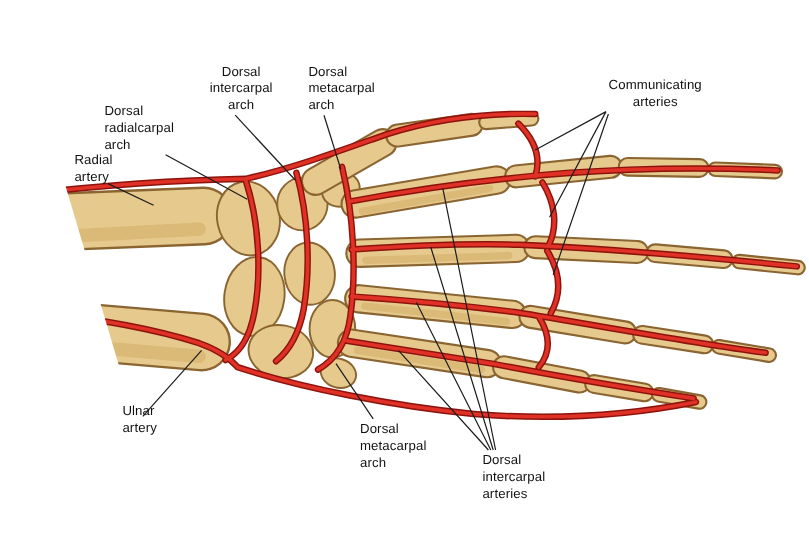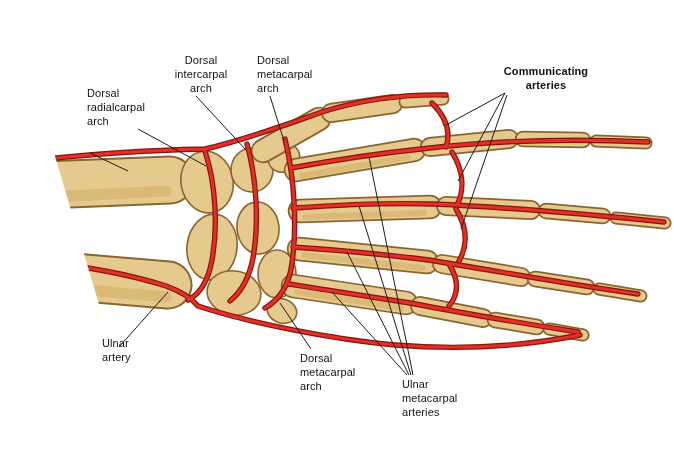--- a/index.html
+++ b/index.html
@@ -12,21 +12,21 @@
     overflow: hidden;
   }
   .figure svg { position: absolute; left: 0; top: 0; }
   .anatomy-label {
     position: absolute;
     font-size: 11px;
     line-height: 1.28;
     color: var(--label-text, #111111);
     letter-spacing: 0.1px;
   }
-  .anatomy-label.centered { text-align: center; font-weight: bold; }
+  .anatomy-label.centered { text-align: center; }
   .bone-outline { fill: none; stroke: var(--bone-outline, #8a6531); stroke-linecap: round; stroke-linejoin: round; }
   .bone-core    { fill: none; stroke: var(--bone-fill, #e6c98d); stroke-linecap: round; }
   .bone-shade   { fill: none; stroke: var(--bone-shade, #cfa95f); stroke-linecap: round; opacity: 0.5; }
   .bone-shape   { fill: var(--bone-fill, #e6c98d); stroke: var(--bone-outline, #8a6531); stroke-width: 1.6; }
   .artery-outline { fill: none; stroke: var(--artery-dark, #8c130c); stroke-width: 5.4; stroke-linecap: round; }
   .artery-core    { fill: none; stroke: var(--artery, #e03127); stroke-width: 3; stroke-linecap: round; }
   .leader { fill: none; stroke: var(--leader-line, #1c1c1c); stroke-width: 1; }
   .cut-wedge { fill: var(--background, #ffffff); }
 </style>
 </head>
@@ -113,28 +113,29 @@
       <path class="leader" d="M138,129 L206,166"></path>
       <path class="leader" d="M196,96 L246,150"></path>
       <path class="leader" d="M270,96 L284,141"></path>
       <path class="leader" d="M505,93 L446,125 M505,93 L458,181 M507,95 L461,229"></path>
       <path class="leader" d="M119,347 L168,292"></path>
       <path class="leader" d="M311,349 L280,303"></path>
       <path class="leader" d="M407,375 L332,292 M409,375 L347,252 M411,375 L359,206 M413,375 L369,157"></path>
     </g>
   </svg>
 
+  <div class="anatomy-label" style="left:62px; top:127px; width:48px;">Radial artery</div>
 
   <div class="anatomy-label" style="left:87px; top:86px; width:78px;">Dorsal radialcarpal arch</div>
 
   <div class="anatomy-label" style="left:167px; top:53px; width:68px;text-align:center;">Dorsal intercarpal arch</div>
 
   <div class="anatomy-label" style="left:257px; top:53px; width:70px;">Dorsal metacarpal arch</div>
 
   <div class="anatomy-label centered" style="left:498px; top:64px; width:96px;">Communicating arteries</div>
 
   <div class="anatomy-label" style="left:102px; top:336px; width:46px;">Ulnar artery</div>
 
   <div class="anatomy-label" style="left:300px; top:351px; width:70px;">Dorsal metacarpal arch</div>
 
-  <div class="anatomy-label" style="left:402px; top:377px; width:76px;">Ulnar metacarpal arteries</div>
+  <div class="anatomy-label" style="left:402px; top:377px; width:76px;">Dorsal intercarpal arteries</div>
 
 </div>
 
 </body></html>

